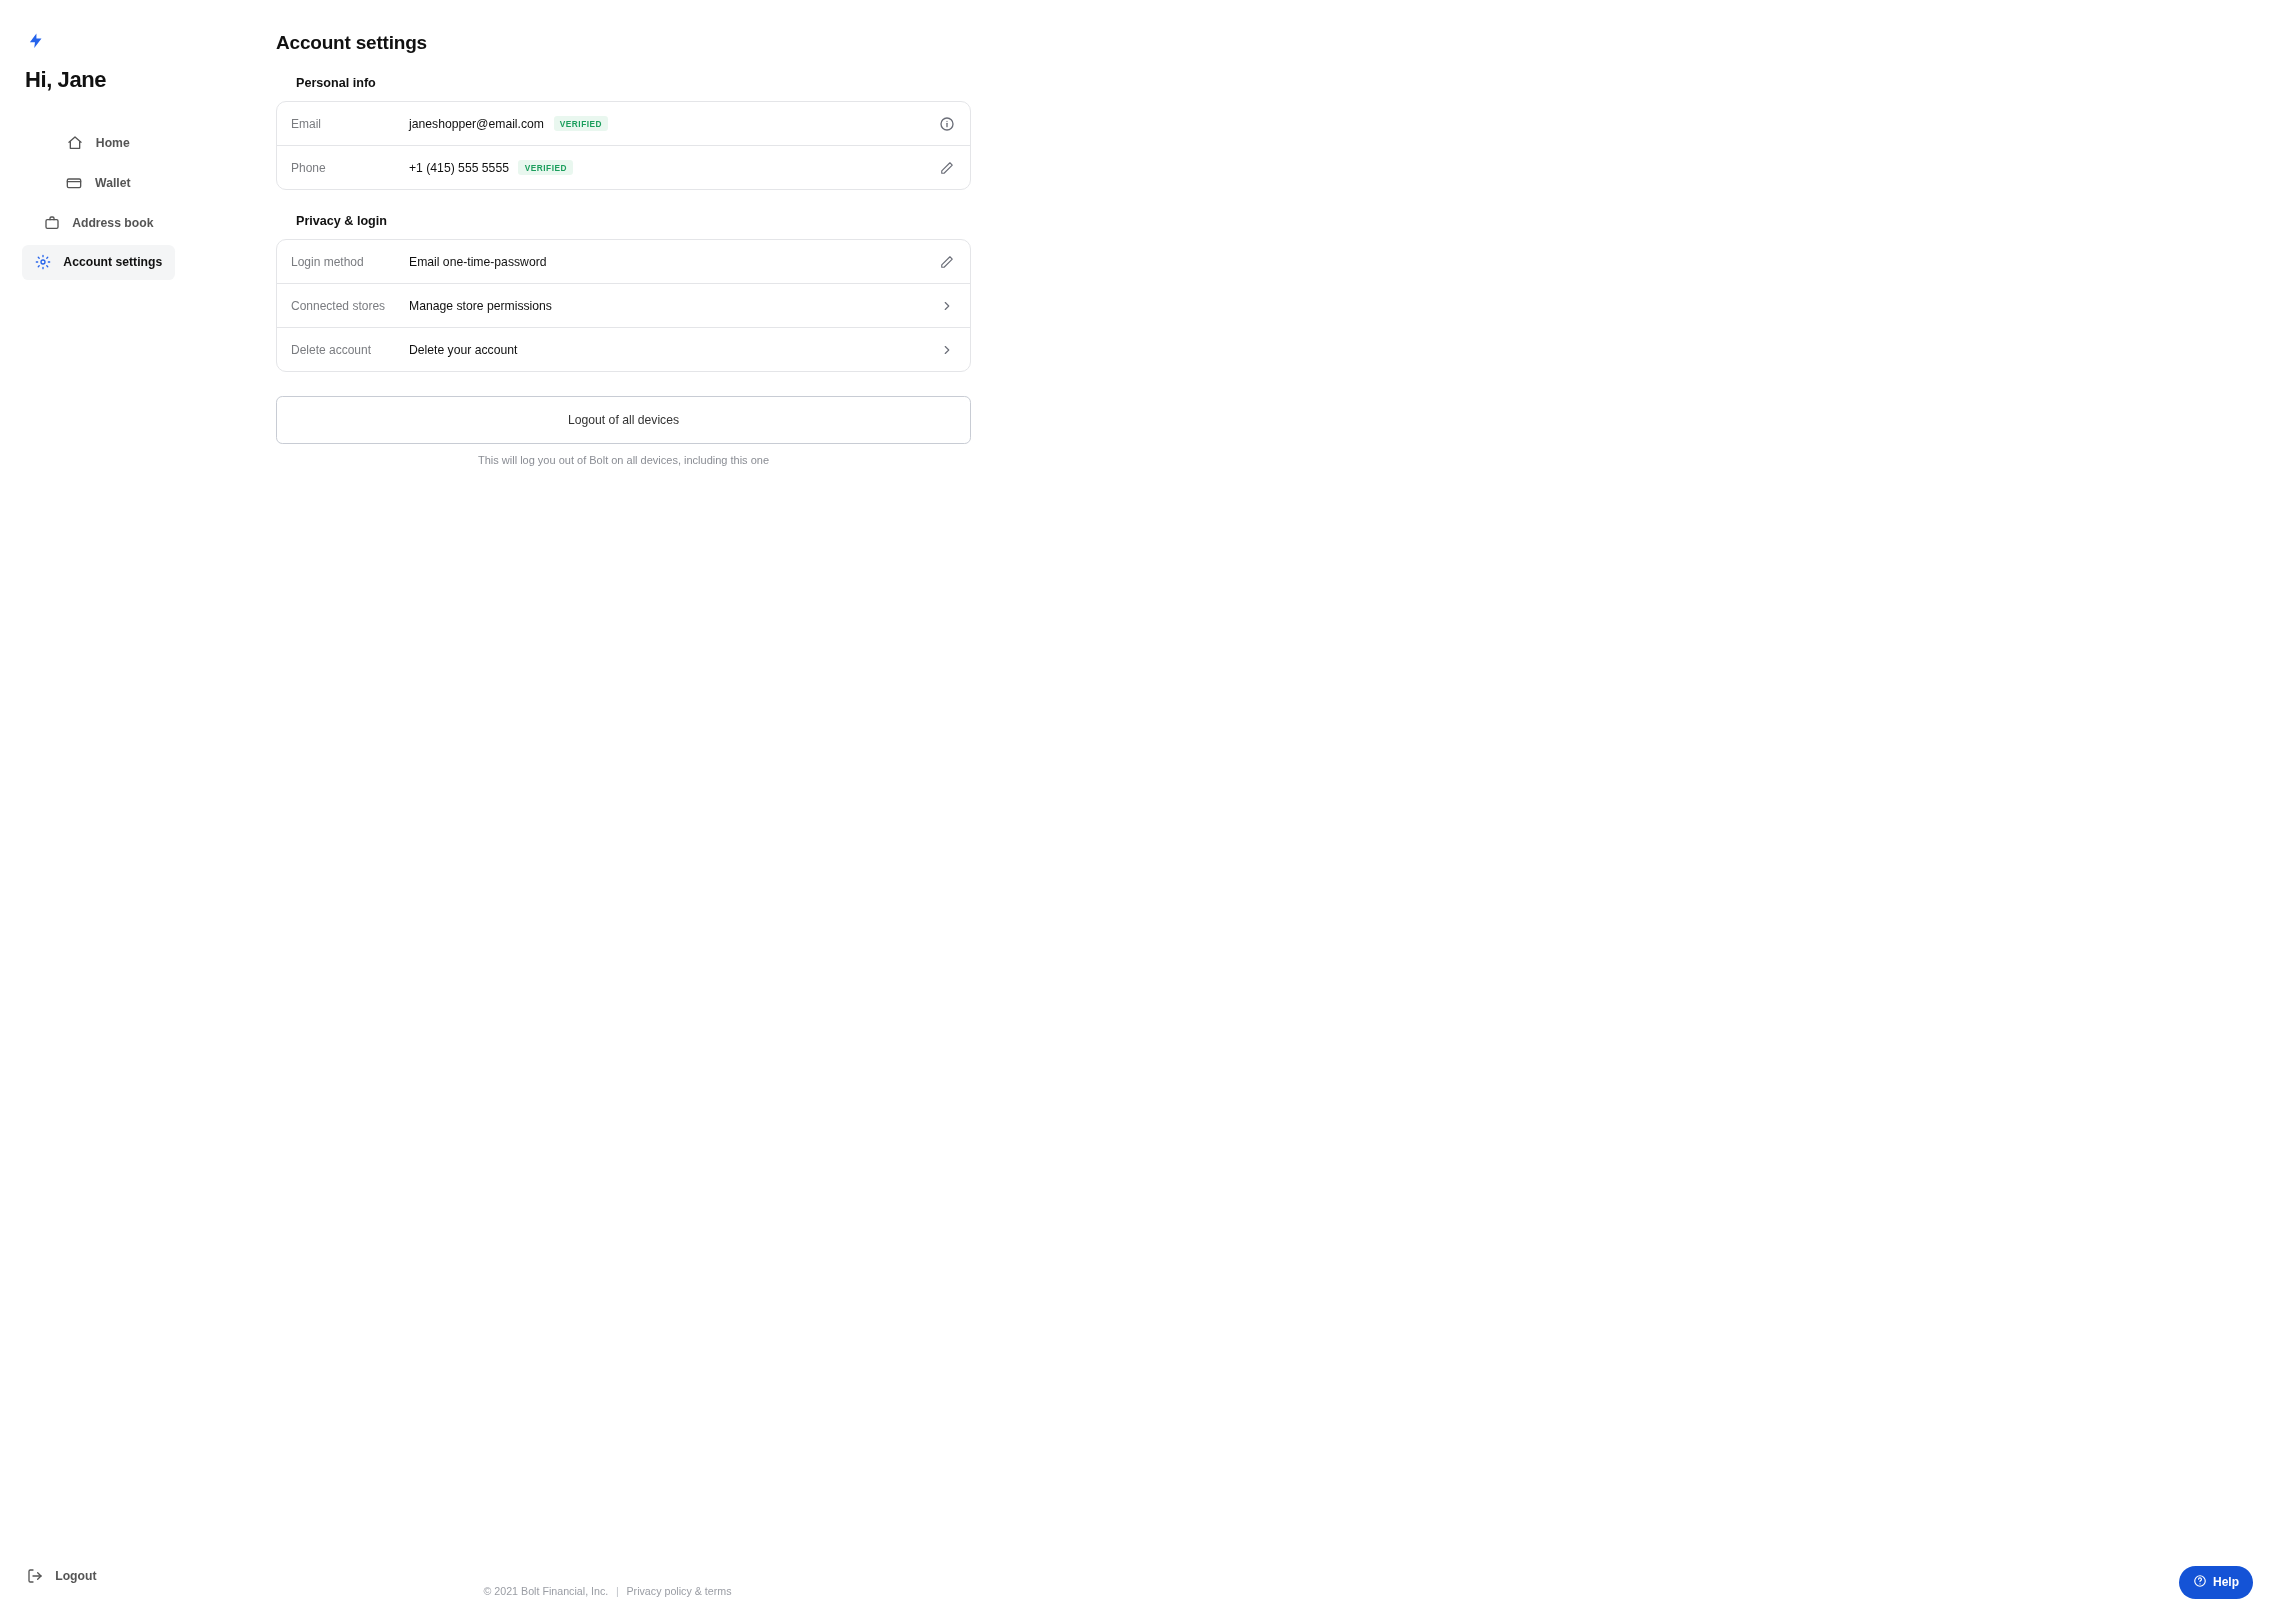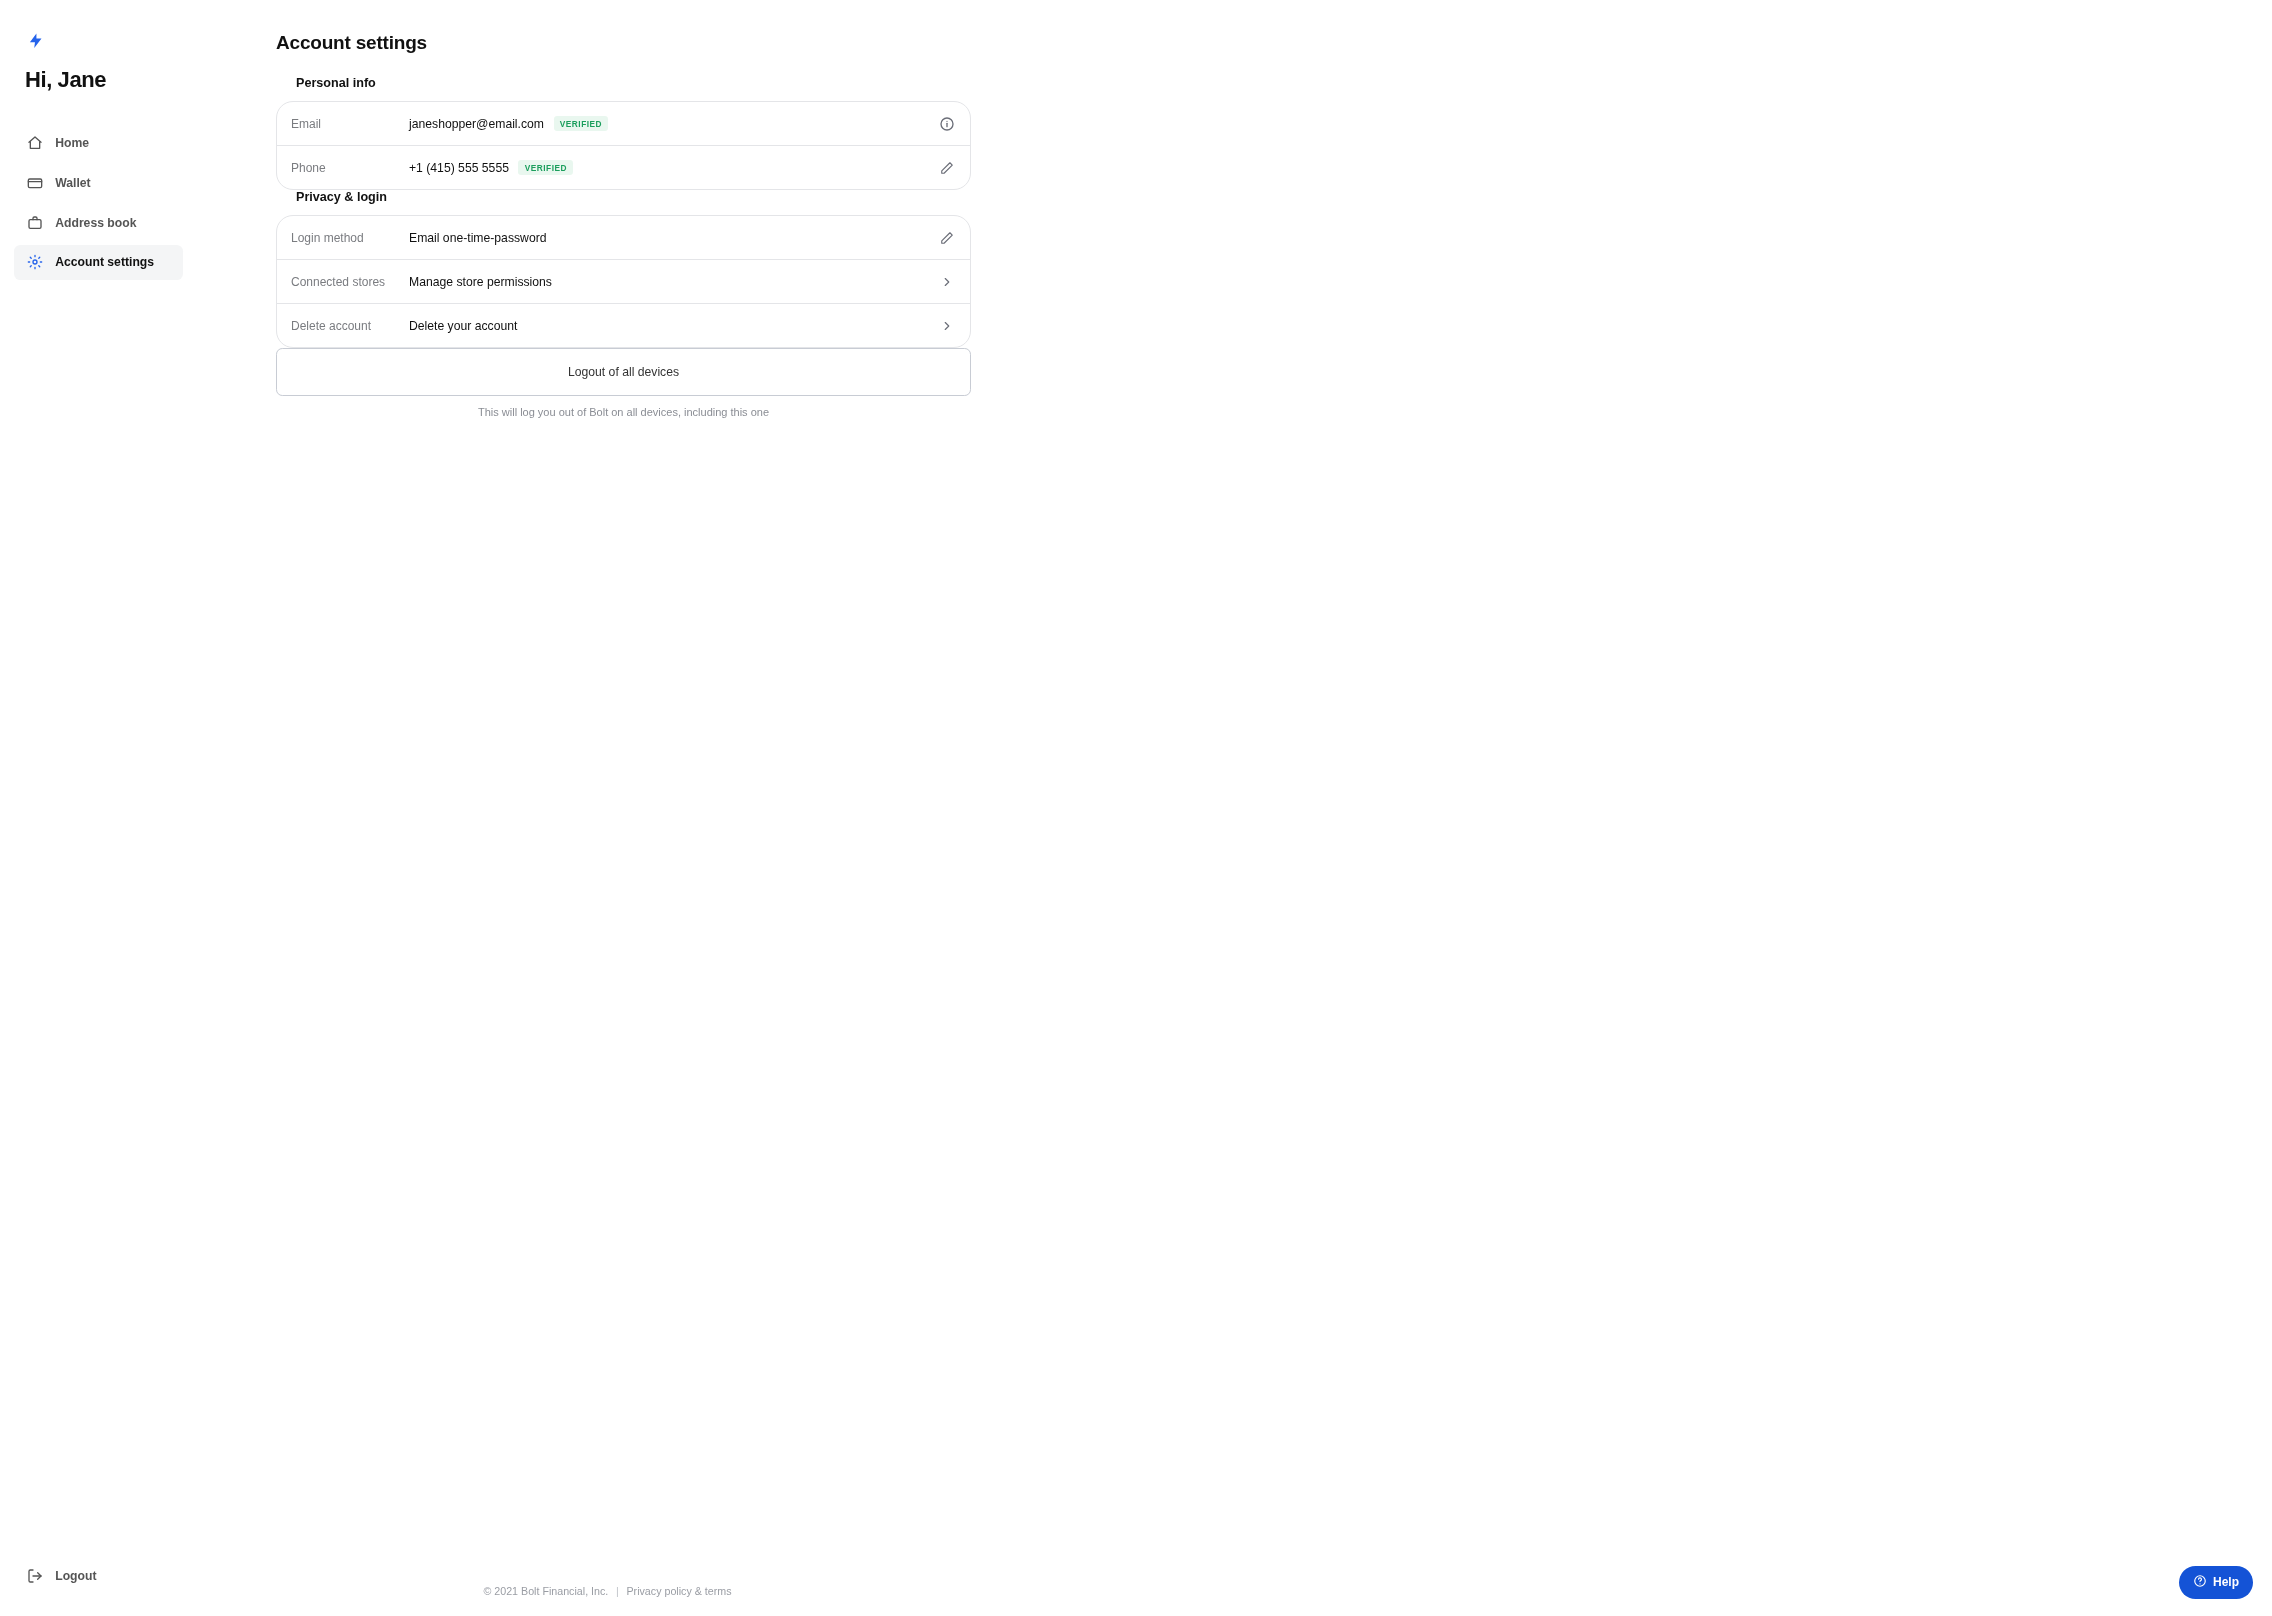--- a/index.html
+++ b/index.html
@@ -20,21 +20,21 @@
     padding: 32px 14px 24px 14px;
   }
   .logo { margin-left: 12.6px; margin-bottom: 17.4px; width: 17.4px; height: 17.4px; }
   .greeting { 
     font-size: 22px; 
     font-weight: 700; 
     margin-left: 11px; 
     margin-bottom: 33px;
     letter-spacing: -0.4px;
   }
-  .nav { display: flex; flex-direction: column; gap: 4.7px; }
+  .nav { display: flex; flex-direction: column; gap: 4.7px; align-items: center; }
   .nav-item { 
     display: flex; 
     align-items: center; 
     gap: 12.6px; 
     padding: 9.5px 12.6px; 
     border-radius: 6.3px; 
     cursor: pointer;
     color: #555;
     font-weight: 600;
   }
@@ -46,21 +46,21 @@
   .logout-item {
     display: flex; align-items: center; gap: 12.6px; 
     padding: 8px 12.6px; color: #555; font-weight: 600; cursor: pointer;
   }
   
   
   .main { flex: 1; padding: 32px 47px 0 79px; max-width: 821px; position: relative; }
   .page-title { font-size: 19px; font-weight: 700; margin-bottom: 22px; letter-spacing:-0.2px; }
   .section-title { font-size: 12.6px; font-weight: 700; margin-bottom: 11px; padding-left: 20px; }
   
-  .card { border: 0.8px solid #e4e5e8; border-radius: 17px; }
+  .card { border: 0.8px solid #e4e5e8; border-radius: 10px; margin-bottom: 24px; }
   .row { 
     display: flex; 
     align-items: center; 
     padding: 12px 14px; 
     border-bottom: 0.8px solid #e4e5e8;
   }
   .row:last-child { border-bottom: none; }
   .row-label { width: 118px; color: #7a7c80; font-size: 12px; }
   .row-value { flex: 1; display: flex; align-items: center; gap: 9.5px; font-size: 12.2px; }
   .badge-verified { 

